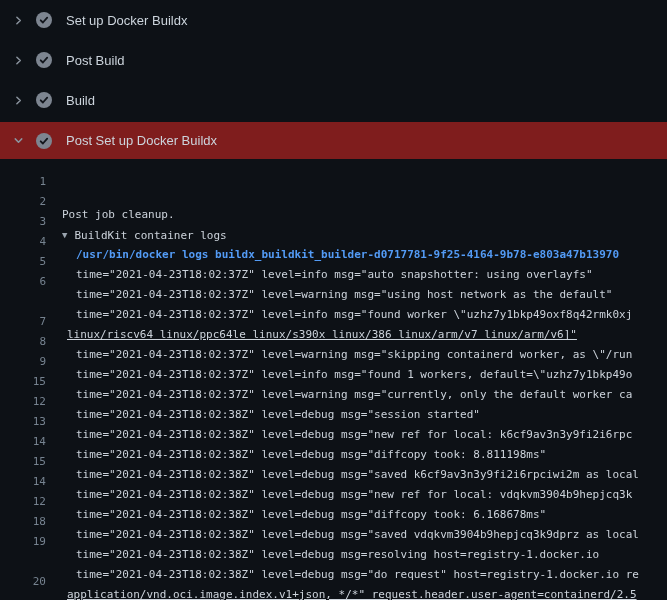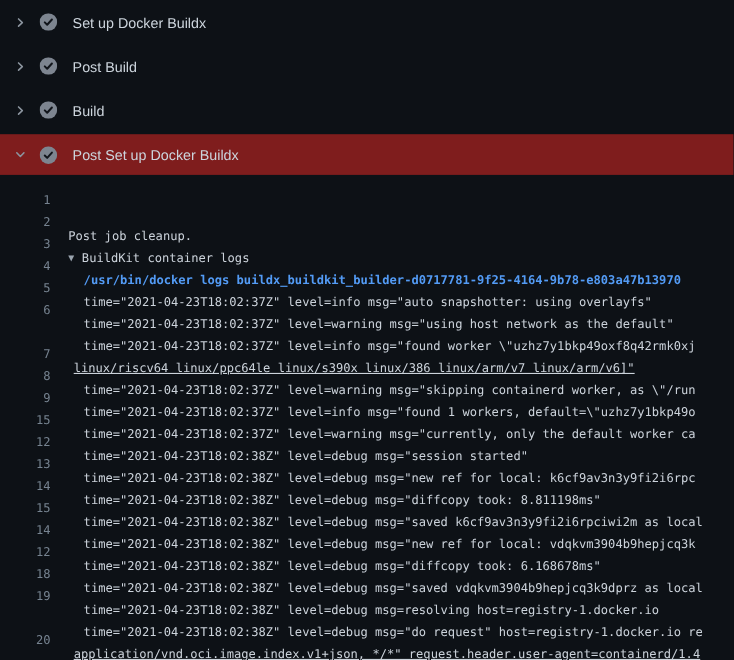--- a/index.html
+++ b/index.html
@@ -205,20 +205,20 @@
     <span class="content"><span class="txt">time="2021-04-23T18:02:38Z" level=debug msg=resolving host=registry-1.docker.io</span></span>
   </div>
 
   <div class="log-row indent1">
     <span class="num">19</span>
     <span class="content"><span class="txt">time="2021-04-23T18:02:38Z" level=debug msg="do request" host=registry-1.docker.io re</span></span>
   </div>
 
   <div class="log-row cont">
     <span class="num"></span>
-    <span class="content"><span class="txt">application/vnd.oci.image.index.v1+json, */*" request.header.user-agent=containerd/1.4</span></span>
+    <span class="content"><span class="txt">application/vnd.oci.image.index.v1+json, */*" request.header.user-agent=containerd/2.5</span></span>
   </div>
 
   <div class="log-row indent1">
     <span class="num">20</span>
     <span class="content"><span class="txt">time="2021-04-23T18:02:38Z" level=debug msg="fetch response received" host=registry-1</span></span>
   </div>
 </div>
 
 </body></html>

